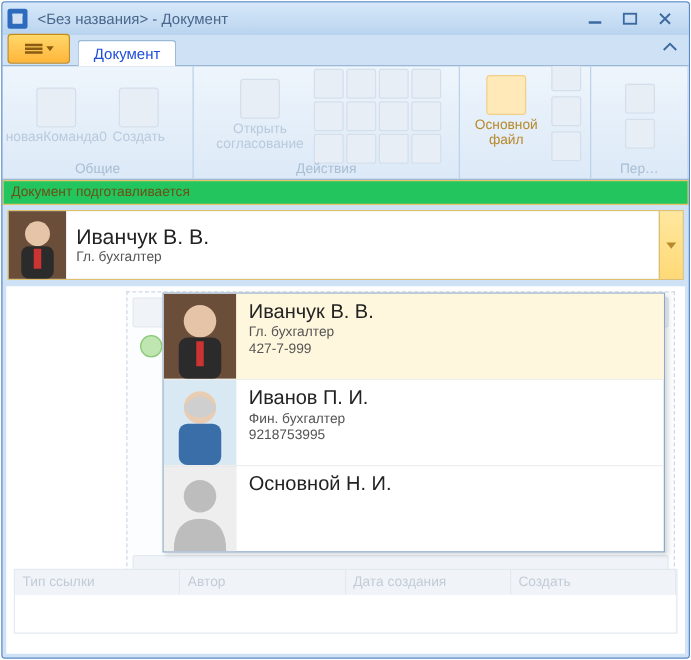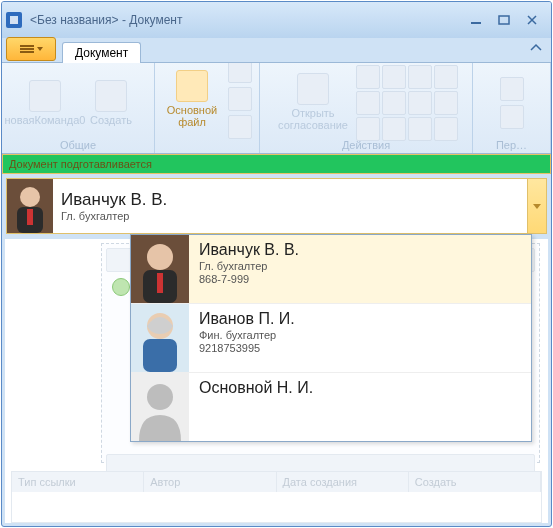--- a/index.html
+++ b/index.html
@@ -1,30 +1,30 @@
 <!DOCTYPE html>
 <html><head>
 <meta charset="utf-8">
 <style>
   html,body{margin:0;padding:0;font-family:"Segoe UI",Tahoma,sans-serif;font-size:12px;color:#333;background:#fff}
   .window{width:549px;height:524px;border:1px solid #5a8ac6;background:#cfe2f5;display:flex;flex-direction:column;overflow:hidden;border-radius:3px;margin:1px}
   
-  .titlebar{height:36px;background:linear-gradient(#d7e8f9,#b9d4ef);display:flex;align-items:center;padding:0 4px;gap:4px}
+  .titlebar{height:26px;background:linear-gradient(#d7e8f9,#b9d4ef);display:flex;align-items:center;padding:0 4px;gap:4px}
   .titlebar .app-icon{width:16px;height:16px;background:#2e6bbd;border-radius:2px;display:flex;align-items:center;justify-content:center}
   .titlebar .app-icon svg{width:10px;height:10px}
   .titlebar .title{flex:1;color:#4a678b;font-size:12px;padding-left:4px;white-space:nowrap}
   .win-btns{display:flex;gap:10px;padding-right:6px}
   .win-btn{width:18px;height:16px;display:flex;align-items:center;justify-content:center;color:#3b6aa0;cursor:pointer}
   
   .tabrow{height:24px;display:flex;align-items:flex-end;padding-left:4px;background:#cfe2f5;position:relative}
   .qat{width:48px;height:22px;background:linear-gradient(#ffd76a,#ffb63a);border:1px solid #c68b1a;border-radius:3px;display:flex;align-items:center;justify-content:center;gap:3px;margin-right:6px;margin-bottom:1px}
   .qat .bars{display:inline-block;width:14px;height:10px}
   .qat .bars span{display:block;height:2px;background:#8a5b12;margin:1px 0}
   .qat .drop{width:0;height:0;border-left:3px solid transparent;border-right:3px solid transparent;border-top:4px solid #8a5b12}
-  .tab{background:#fff;border:1px solid #9bb8d7;border-bottom:none;border-radius:3px 3px 0 0;padding:3px 12px;color:#000000;font-size:12px;margin-bottom:-1px}
+  .tab{background:#fff;border:1px solid #9bb8d7;border-bottom:none;border-radius:3px 3px 0 0;padding:3px 12px;color:#1d4ed8;font-size:12px;margin-bottom:-1px}
   .tabrow .collapse{position:absolute;right:8px;top:4px;color:#3b6aa0;cursor:pointer}
   
   .ribbon{height:90px;background:linear-gradient(#eef5fc,#dce9f7);border-top:1px solid #9bb8d7;border-bottom:1px solid #9bb8d7;display:flex;overflow:hidden}
   .rgroup{border-right:1px solid #bcd2e9;padding:4px 6px 2px 6px;display:flex;flex-direction:column;justify-content:flex-end;align-items:center;color:#b9cadd}
   .rgroup .body{flex:1;display:flex;align-items:center;gap:6px}
   .rgroup .glabel{font-size:11px;color:#a9bed5;text-align:left;white-space:nowrap}
   .big-btn{width:56px;display:flex;flex-direction:column;align-items:center;gap:2px;color:#b9cadd;font-size:11px;text-align:center;padding:2px}
   .big-btn.accent{color:#b78a2d}
   .big-ico{width:30px;height:30px;background:#e8eef6;border:1px solid #d4dfec;border-radius:3px}
   .big-ico.accent{background:#ffe9b8;border-color:#f2cf86}
@@ -43,21 +43,21 @@
   .sel-role{font-size:11px;color:#555}
   .sel-drop{width:18px;background:linear-gradient(#ffe79f,#ffd976);border-left:1px solid #e0c06a;display:flex;align-items:center;justify-content:center}
   .sel-drop .tri{width:0;height:0;border-left:4px solid transparent;border-right:4px solid transparent;border-top:5px solid #b78a2d}
   
   .body-area{flex:1;background:#fff;position:relative;margin:0 2px 2px 2px;border:1px solid #cfe2f5}
   .faded-panel{position:absolute;left:96px;top:4px;right:8px;bottom:60px;border:1px dashed #cfd8e2;background:#fcfdff}
   .faded-panel .ghost-bar{position:absolute;left:4px;right:4px;height:22px;background:#f0f4f9;border:1px solid #e3e9f0;border-radius:2px}
   .faded-panel .gb1{top:4px}
   .faded-panel .gb2{top:210px}
   .faded-panel .dot{position:absolute;left:10px;top:34px;width:16px;height:16px;border-radius:50%;background:#bfe5b0;border:1px solid #8cc97a}
-  .bottom-table{position:absolute;left:6px;right:6px;bottom:0;height:50px;border:1px solid #e3e9f0}
+  .bottom-table{position:absolute;left:6px;right:6px;bottom:16px;height:50px;border:1px solid #e3e9f0}
   .bt-head{height:20px;background:#f0f4f9;display:flex}
   .bt-head div{flex:1;border-right:1px solid #e3e9f0;color:#c3ccd6;font-size:11px;display:flex;align-items:center;padding:0 6px}
   
   .dd{position:absolute;left:130px;top:234px;width:400px;background:#fff;border:1px solid #8aa8c8;box-shadow:2px 2px 4px rgba(0,0,0,0.15);z-index:10}
   .dd-item{display:flex;height:68px;border-bottom:1px solid #eee;cursor:pointer}
   .dd-item:last-child{border-bottom:none}
   .dd-photo{width:58px;height:68px;background:#d9d9d9;flex-shrink:0}
   .dd-photo svg{width:58px;height:68px;display:block}
   .dd-text{padding:6px 10px;display:flex;flex-direction:column;gap:1px}
   .dd-name{font-size:16px;color:#222}
@@ -120,56 +120,56 @@
           <div class="big-ico"></div>
           <span>новаяКоманда0</span>
         </div>
         <div class="big-btn">
           <div class="big-ico"></div>
           <span>Создать</span>
         </div>
       </div>
       <div class="glabel">Общие</div>
     </div>
+    <div class="rgroup" style="width:200px">
+      <div class="body">
+        <div class="big-btn" style="width:70px">
+          <div class="big-ico"></div>
+          <span>Открыть согласование</span>
+        </div>
+        <div class="mini-grid">
+          <div class="mini"></div>
+          <div class="mini"></div>
+          <div class="mini"></div>
+          <div class="mini"></div>
+          <div class="mini"></div>
+          <div class="mini"></div>
+          <div class="mini"></div>
+          <div class="mini"></div>
+          <div class="mini"></div>
+          <div class="mini"></div>
+          <div class="mini"></div>
+          <div class="mini"></div>
+        </div>
+      </div>
+      <div class="glabel">Действия</div>
+    </div>
     <div class="rgroup" style="width:92px">
       <div class="body">
         <div class="big-btn accent">
           <div class="big-ico accent"></div>
           <span>Основной файл</span>
         </div>
         <div class="col-btns">
           <div class="mini"></div>
           <div class="mini"></div>
           <div class="mini"></div>
         </div>
       </div>
       <div class="glabel">&nbsp;</div>
-    </div>
-    <div class="rgroup" style="width:200px">
-      <div class="body">
-        <div class="big-btn" style="width:70px">
-          <div class="big-ico"></div>
-          <span>Открыть согласование</span>
-        </div>
-        <div class="mini-grid">
-          <div class="mini"></div>
-          <div class="mini"></div>
-          <div class="mini"></div>
-          <div class="mini"></div>
-          <div class="mini"></div>
-          <div class="mini"></div>
-          <div class="mini"></div>
-          <div class="mini"></div>
-          <div class="mini"></div>
-          <div class="mini"></div>
-          <div class="mini"></div>
-          <div class="mini"></div>
-        </div>
-      </div>
-      <div class="glabel">Действия</div>
     </div>
     <div class="rgroup" style="flex:1;min-width:40px">
       <div class="body">
         <div class="col-btns">
           <div class="mini"></div>
           <div class="mini"></div>
         </div>
       </div>
       <div class="glabel">Пер…</div>
     </div>
@@ -219,21 +219,21 @@
       <svg viewBox="0 0 58 68" preserveAspectRatio="xMidYMid slice">
         <rect width="58" height="68" fill="#6b4e3a"></rect>
         <circle cx="29" cy="22" r="13" fill="#e6c4a8"></circle>
         <rect x="12" y="35" width="34" height="33" rx="7" fill="#2b2b2b"></rect>
         <rect x="26" y="38" width="6" height="20" fill="#c33"></rect>
       </svg>
     </div>
     <div class="dd-text">
       <div class="dd-name">Иванчук В. В.</div>
       <div class="dd-sub">Гл. бухгалтер</div>
-      <div class="dd-sub">868-7-999</div>
+      <div class="dd-sub">427-7-999</div>
     </div>
   </div>
   <div class="dd-item">
     <div class="dd-photo">
       <svg viewBox="0 0 58 68" preserveAspectRatio="xMidYMid slice">
         <rect width="58" height="68" fill="#d9e9f3"></rect>
         <circle cx="29" cy="22" r="13" fill="#e9cdb2"></circle>
         <path d="M16 22 q13 -18 26 0 q-4 8 -13 8 q-9 0 -13 -8" fill="#cfcfcf"></path>
         <rect x="12" y="35" width="34" height="33" rx="7" fill="#3a6ea8"></rect>
       </svg>

